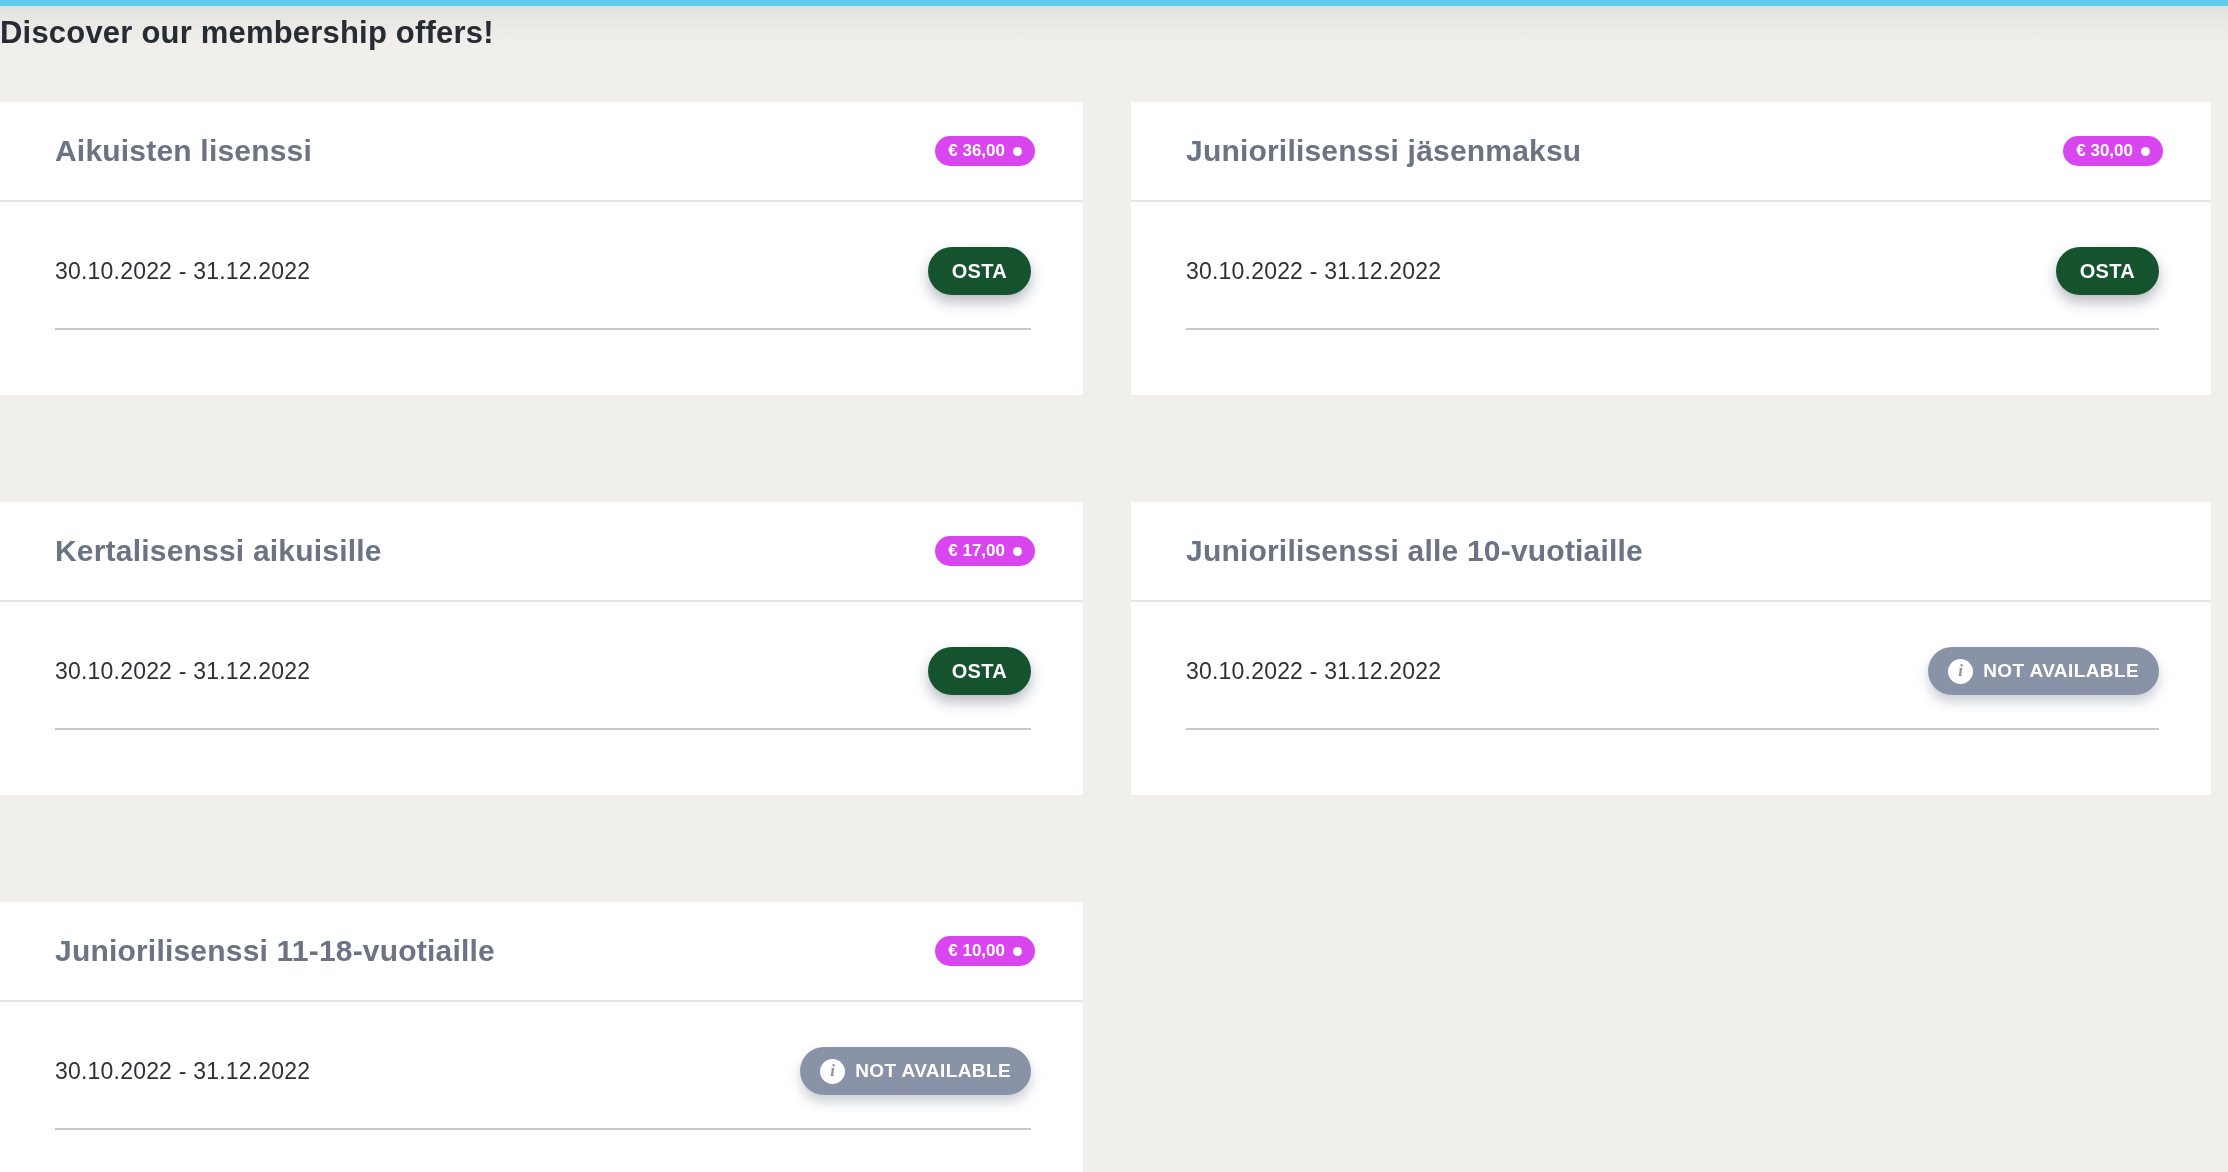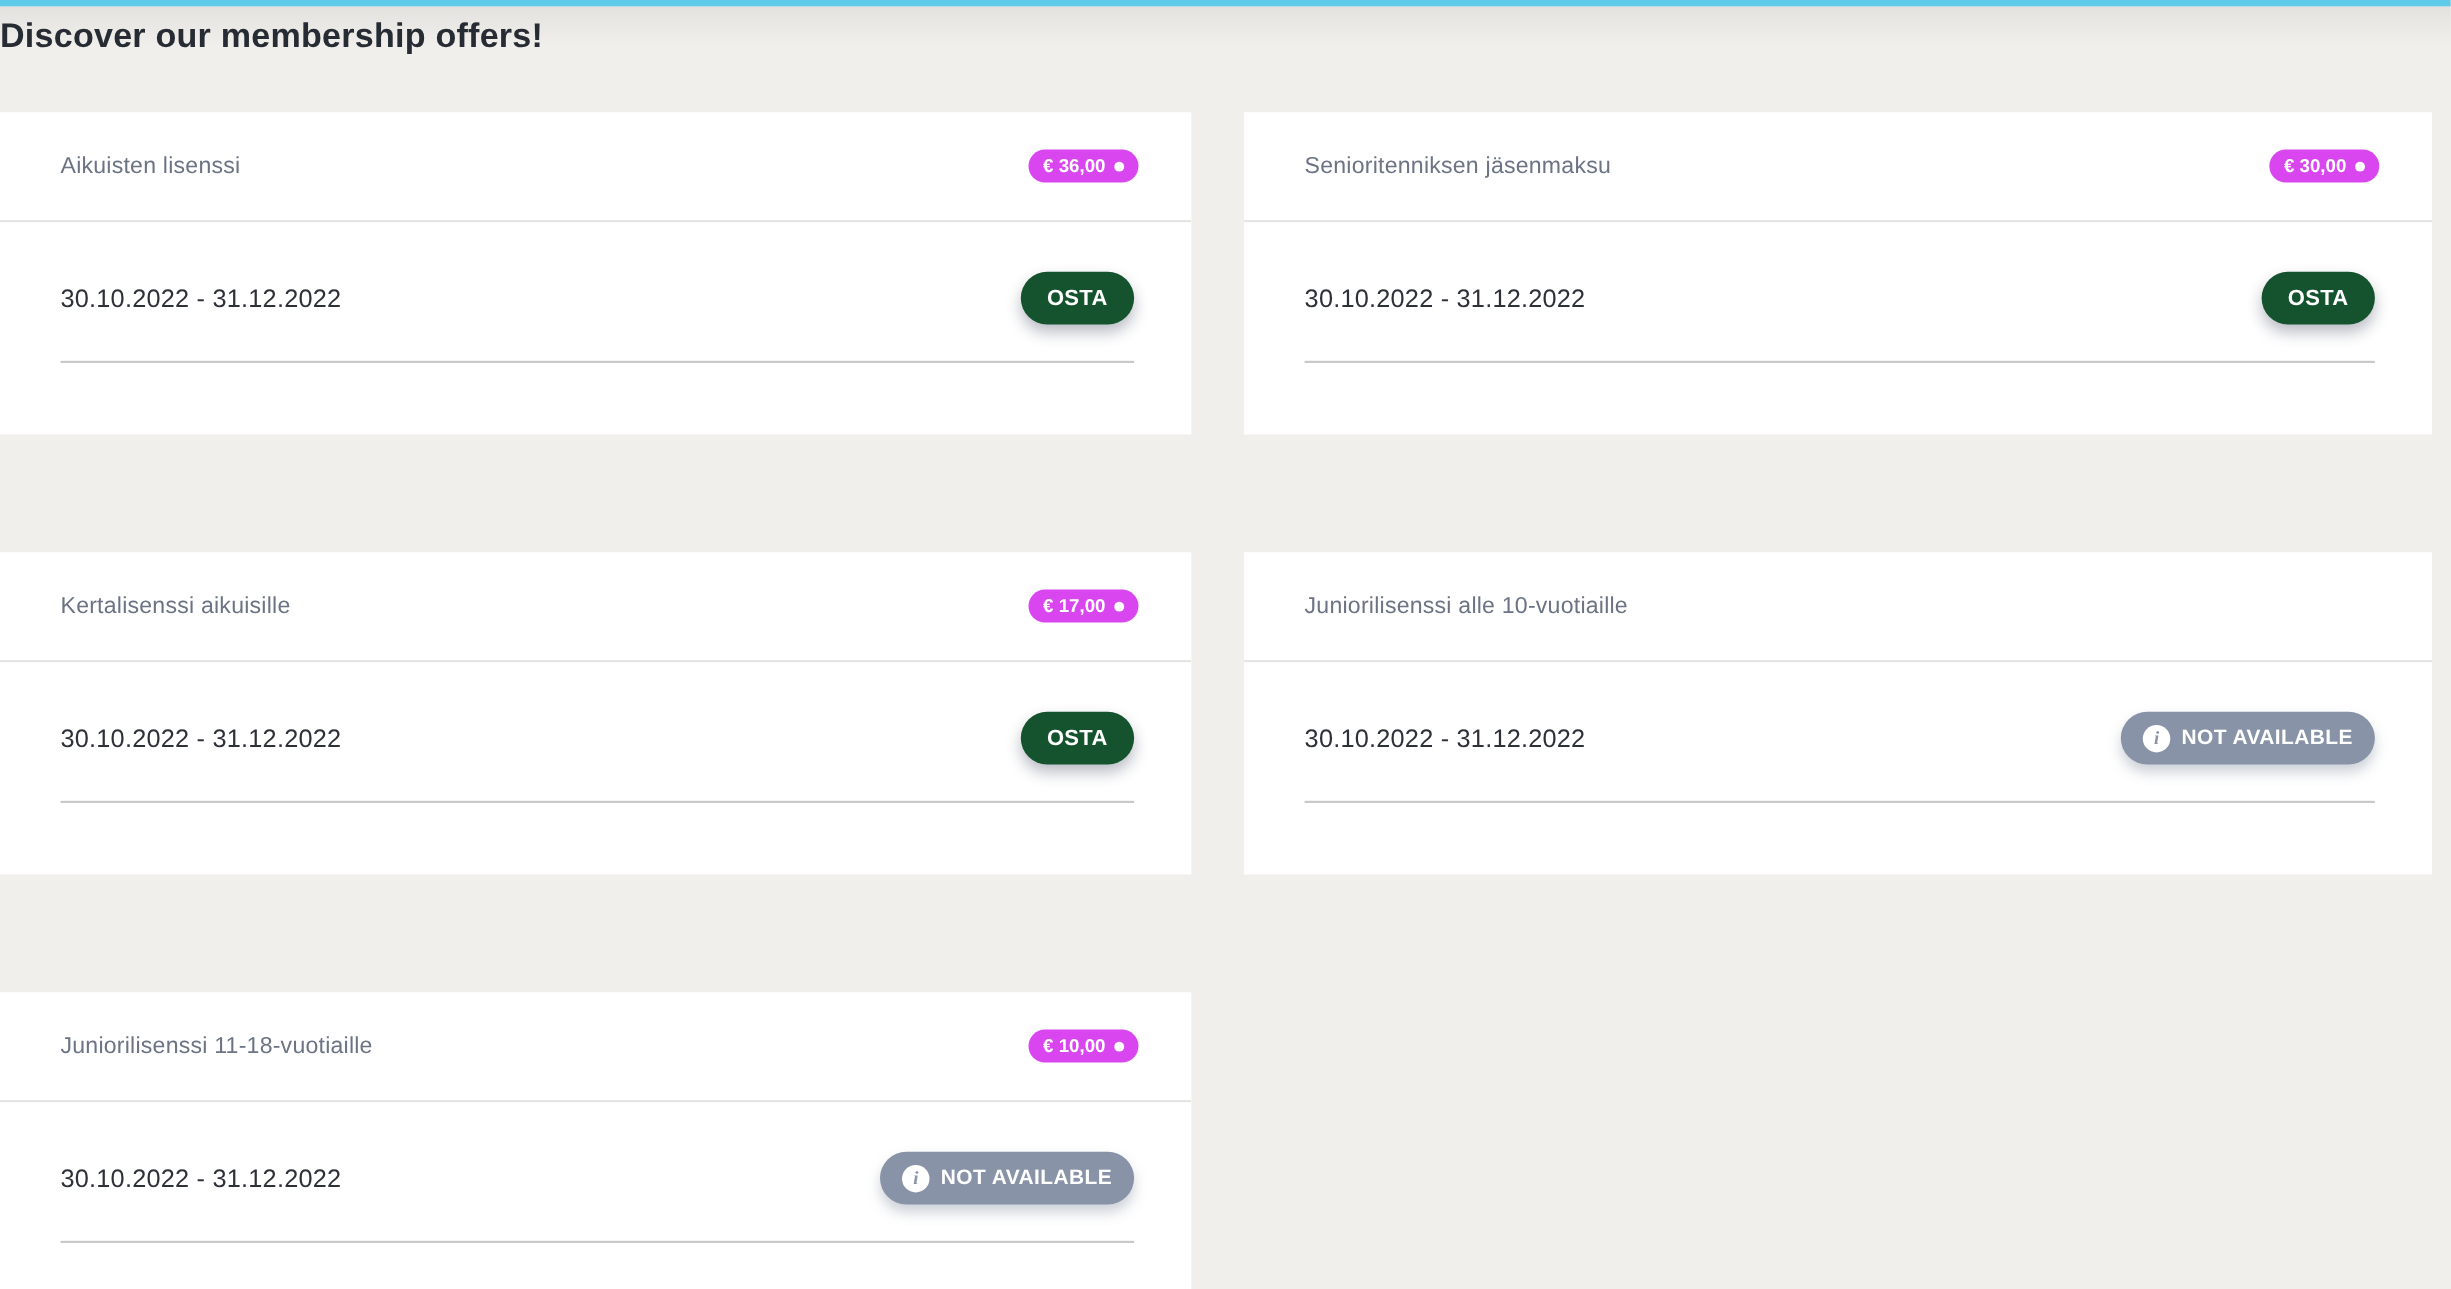--- a/index.html
+++ b/index.html
@@ -23,21 +23,21 @@
     grid-template-columns:1083px 1080px;
     column-gap:48px; row-gap:107px;
     grid-auto-rows:293px;
     margin-right:17px;
   }
   .card { background:#ffffff; overflow:hidden; }
   .card-header {
     height:100px; display:flex; align-items:center; justify-content:space-between;
     padding:0 48px 0 55px; border-bottom:2px solid #e4e4e3;
   }
-  .card-title { font-size:21px; font-weight:400; color:#6b7384; letter-spacing:.2px; }
+  .card-title { font-size:30px; font-weight:700; color:#6b7384; letter-spacing:.2px; }
   .price-badge {
     display:inline-flex; align-items:center; gap:8px;
     height:30px; padding:0 13px; border-radius:16px;
     background:#d946ef; color:#ffffff; font-size:17px; font-weight:700;
     white-space:nowrap; flex:0 0 auto;
   }
   .price-badge .dot { width:9px; height:9px; border-radius:50%; background:#ffffff; }
   .card-body { padding:45px 52px 0 55px; }
   .offer-row { display:flex; align-items:center; justify-content:space-between; height:48px; }
   .date-range { font-size:23px; color:#2e3138; letter-spacing:.2px; }
@@ -86,21 +86,21 @@
       <div class="offer-row">
         <span class="date-range">30.10.2022 - 31.12.2022</span>
         <button class="buy-btn">OSTA</button>
       </div>
       <div class="row-divider"></div>
     </div>
   </section>
 
   <section class="card">
     <header class="card-header">
-      <h2 class="card-title">Senioritenniksen jäsenmaksu</h2>
+      <h2 class="card-title">Juniorilisenssi jäsenmaksu</h2>
       <span class="price-badge">
         <span>€ 30,00</span>
         <span class="dot"></span>
       </span>
     </header>
     <div class="card-body">
       <div class="offer-row">
         <span class="date-range">30.10.2022 - 31.12.2022</span>
         <button class="buy-btn">OSTA</button>
       </div>

